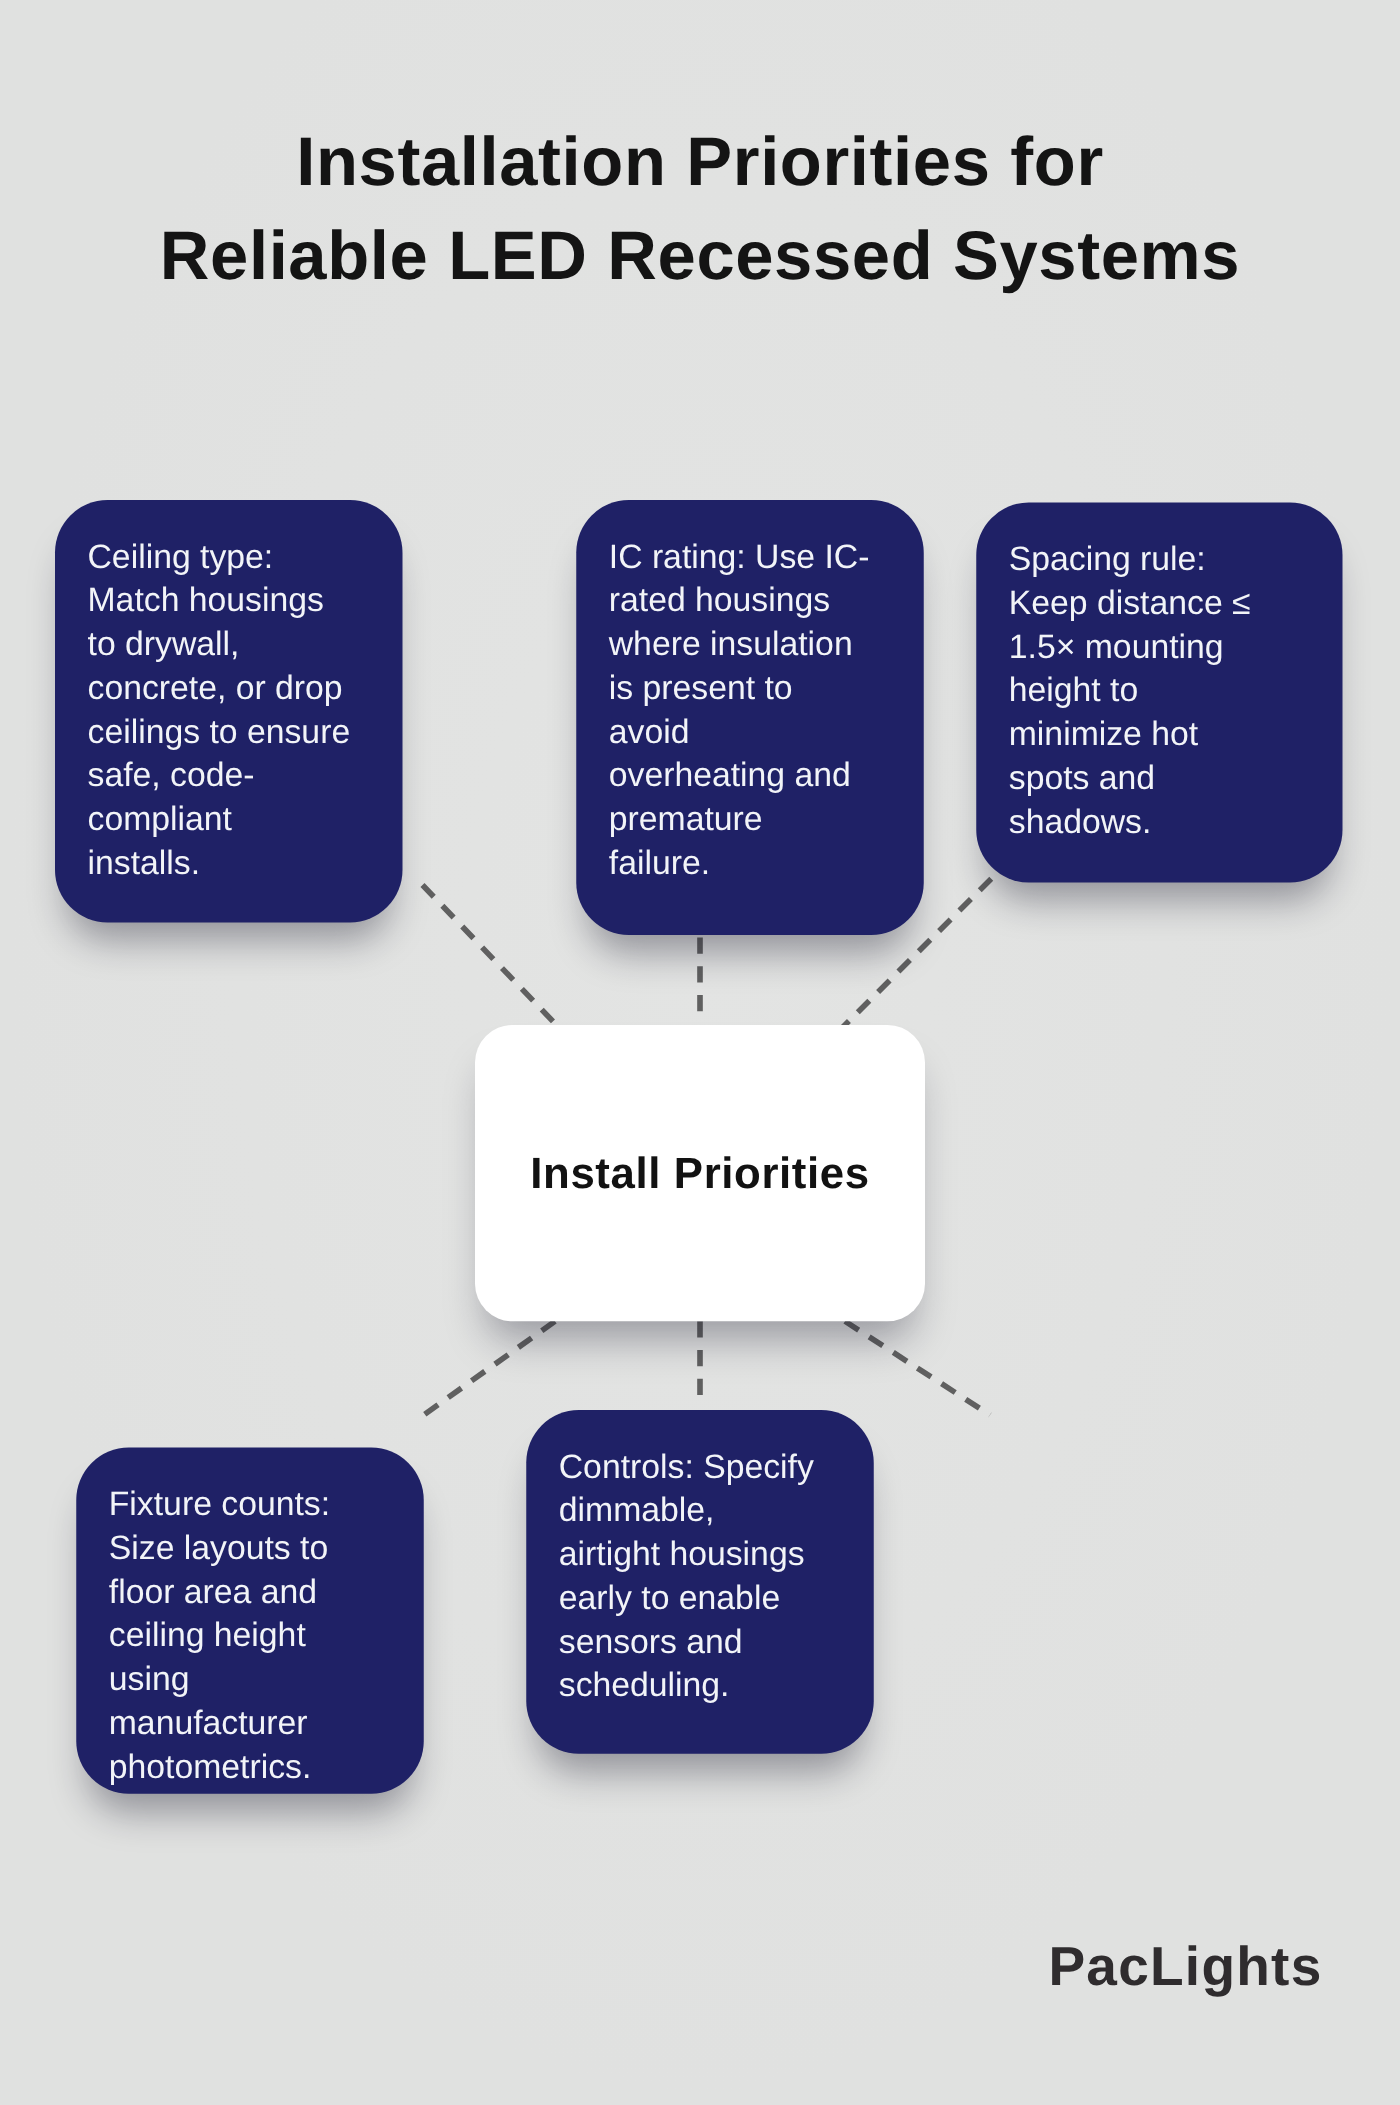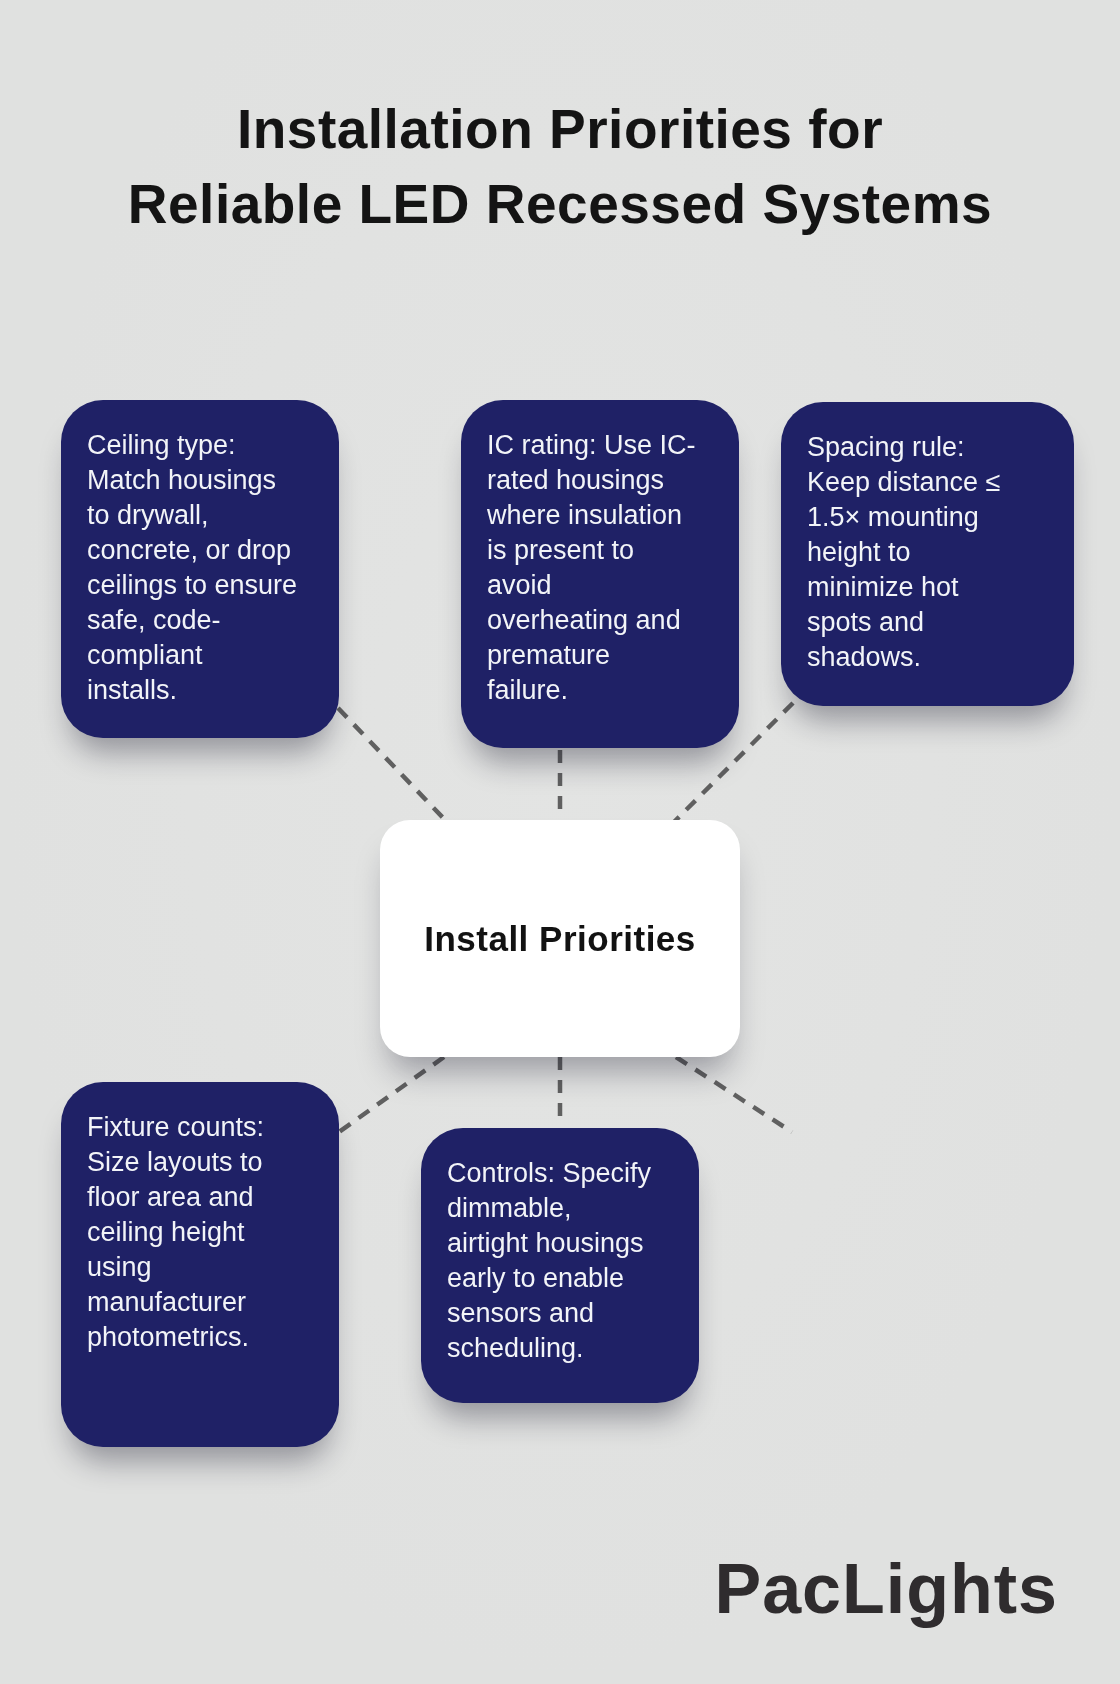--- a/index.html
+++ b/index.html
@@ -55,24 +55,24 @@
     border-radius: 42px;
     padding: 28px 26px;
     box-shadow: 0 24px 30px -10px rgba(20, 20, 40, 0.38);
   }
   .node-text {
     color: var(--node-text-color);
     font-size: 27px;
     line-height: 35px;
     white-space: pre-line;
   }
-  .node-1 { left: 61px;  top: 400px;  width: 278px; height: 338px; }
+  .node-1 { left: 44px;  top: 400px;  width: 278px; height: 338px; }
   .node-2 { left: 421px; top: 400px;  width: 278px; height: 348px; margin-left: 40px; }
   .node-3 { left: 781px; top: 402px;  width: 293px; height: 304px; }
-  .node-4 { left: 61px;  top: 1082px; width: 278px; height: 365px; }
+  .node-4 { left: 61px;  top: 1158px; width: 278px; height: 277px; }
   .node-5 { left: 421px; top: 1128px; width: 278px; height: 275px; }
   .node-6 { left: 781px; top: 1130px; width: 278px; height: 312px; }
   .center-node {
     position: absolute;
     left: 380px;
     top: 820px;
     width: 360px;
     height: 237px;
     background: var(--center-bg);
     border-radius: 30px;
@@ -84,21 +84,21 @@
   .center-label {
     font-size: 35px;
     font-weight: 700;
     color: var(--center-text-color);
     letter-spacing: 0.5px;
   }
   .logo {
     position: absolute;
     top: 1549px;
     right: 62px;
-    font-size: 70px;
+    font-size: 44px;
     font-weight: 700;
     letter-spacing: 1px;
     color: var(--logo-color);
   }
 </style>
 </head>
 <body>
 
 <div class="canvas">
 

